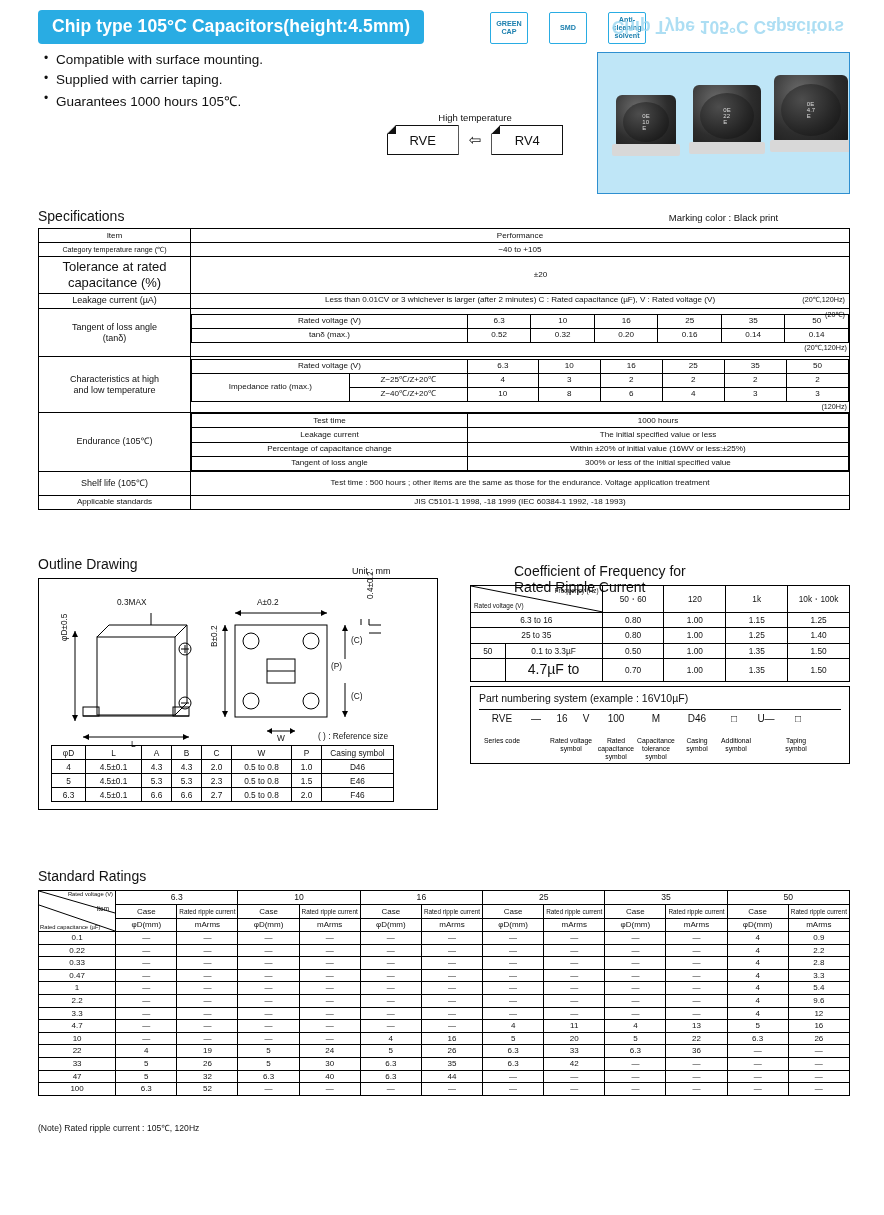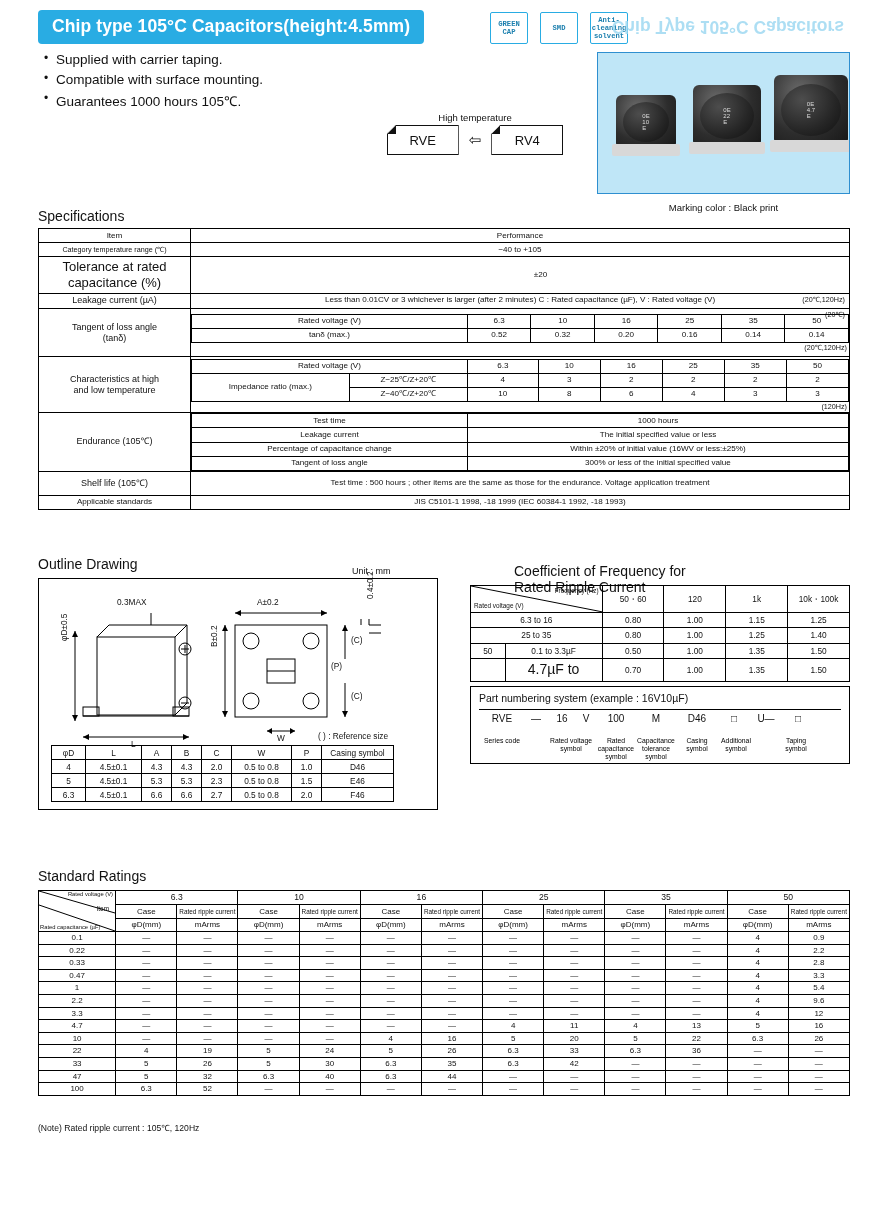--- a/index.html
+++ b/index.html
@@ -20,21 +20,21 @@
     display:inline-block;
     background:#29ace3;
     color:#fff;
     font-size:17.5px;
     font-weight:bold;
     padding:6px 14px 7px 14px;
     border-radius:4px;
     letter-spacing:0.1px;
     white-space:nowrap;
   }
-  .hdr-badges { position:absolute; left:452px; top:2px; display:flex; gap:12px;font-family:Liberation Mono, monospace; }
+  .hdr-badges { position:absolute; left:452px; top:2px; display:flex; gap:21px; }
   .badge {
     width:38px; height:32px;
     border:1px solid #29ace3;
     color:#1b7fae;
     font-size:7.2px;
     font-weight:bold;
     display:flex; align-items:center; justify-content:center;
     text-align:center; line-height:1.15;
     background:#fff;
     border-radius:2px;
@@ -105,21 +105,21 @@
     font-family:"Liberation Sans", sans-serif;
     display:flex; align-items:center; justify-content:center;
     line-height:1.05;
     text-align:left;
   }
   .cap .base {
     position:absolute; left:-6%; bottom:-7px; width:112%; height:12px;
     background:#d8d8d8; border-radius:2px;
   }
   .marking {
-    position:absolute; left:597px; top:202px; width:253px;
+    position:absolute; left:597px; top:212px; width:253px;
     font-size:9.5px; text-align:center;
   }
 
   
   .sec-title { position:absolute; font-size:14px; }
 
   
   table { border-collapse:collapse; }
   .tbl td, .tbl th {
     border:1px solid #000;
@@ -189,22 +189,22 @@
     <div class="hdr-badges">
       <div class="badge">GREEN CAP</div>
       <div class="badge">SMD</div>
       <div class="badge">Anti-cleaning solvent</div>
     </div>
     <div class="hdr-ghost">Chip Type 105°C Capacitors</div>
   </div>
 
   <div class="bullets">
     <ul>
+      <li>Compatible with surface mounting.</li>
       <li>Supplied with carrier taping.</li>
-      <li>Compatible with surface mounting.</li>
       <li>Guarantees 1000 hours 105℃.</li>
     </ul>
   </div>
 
   <div class="series-wrap">
     <div class="series-label">High temperature</div>
     <div class="series-row">
       <div class="series-box tag">RVE</div>
       <div class="arrow-left">⇦</div>
       <div class="series-box tag">RV4</div>

